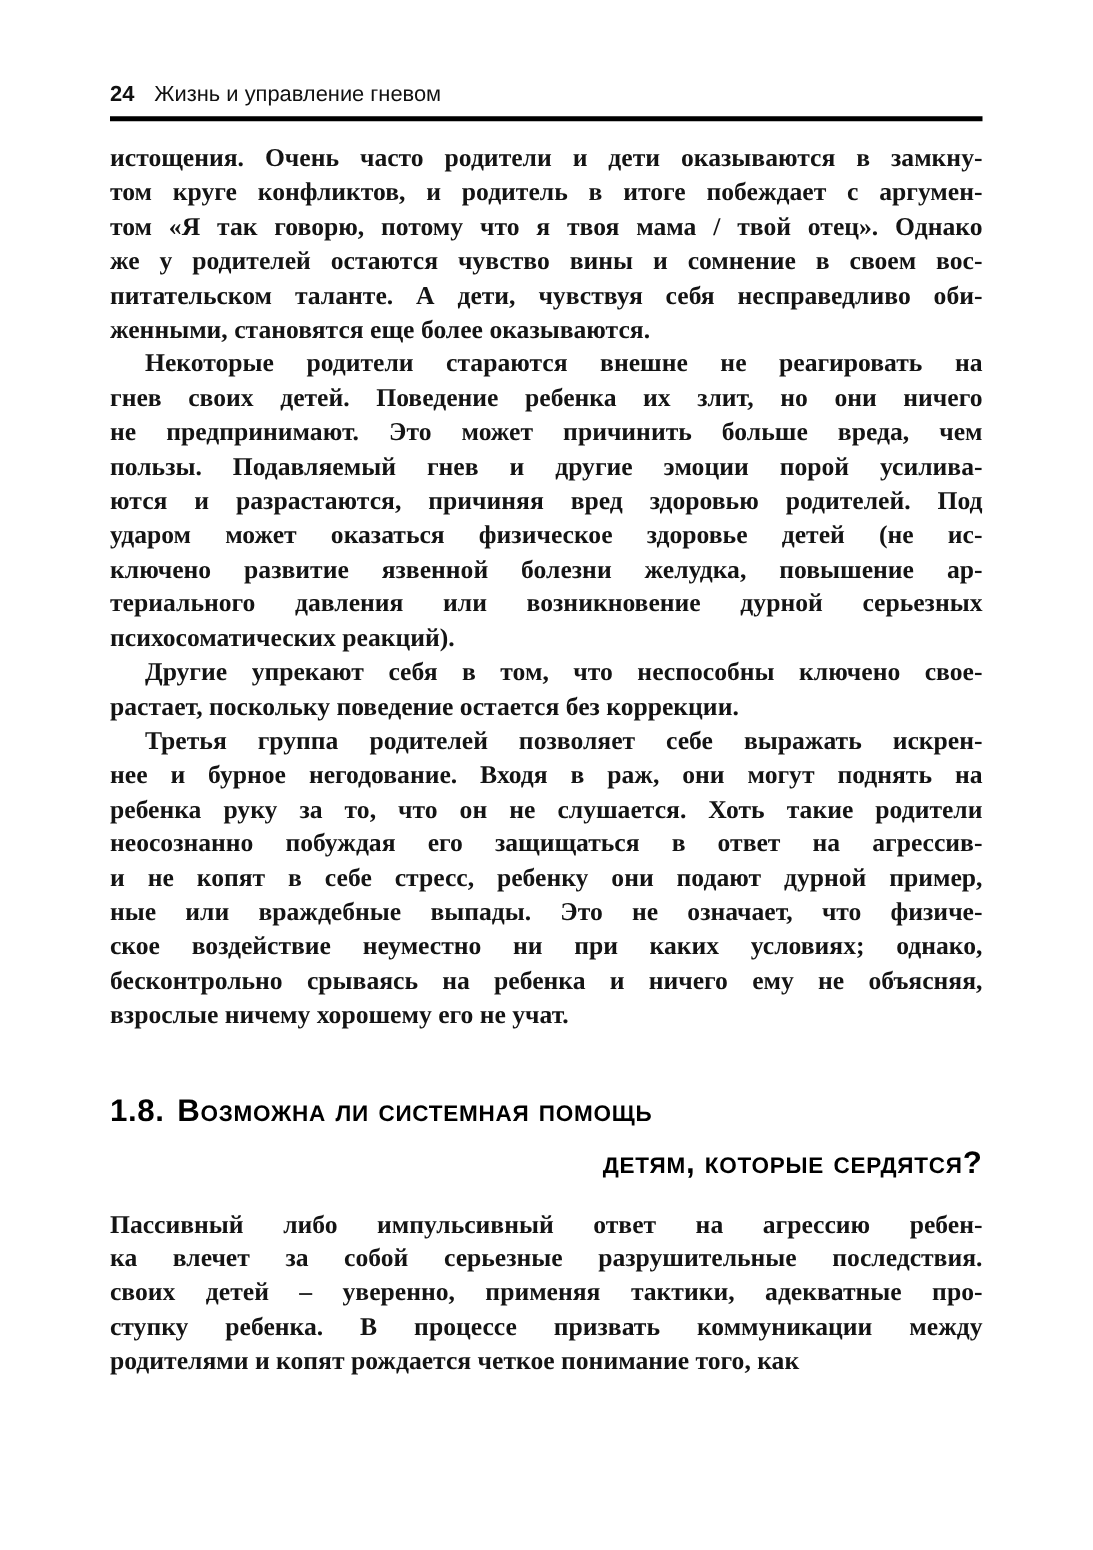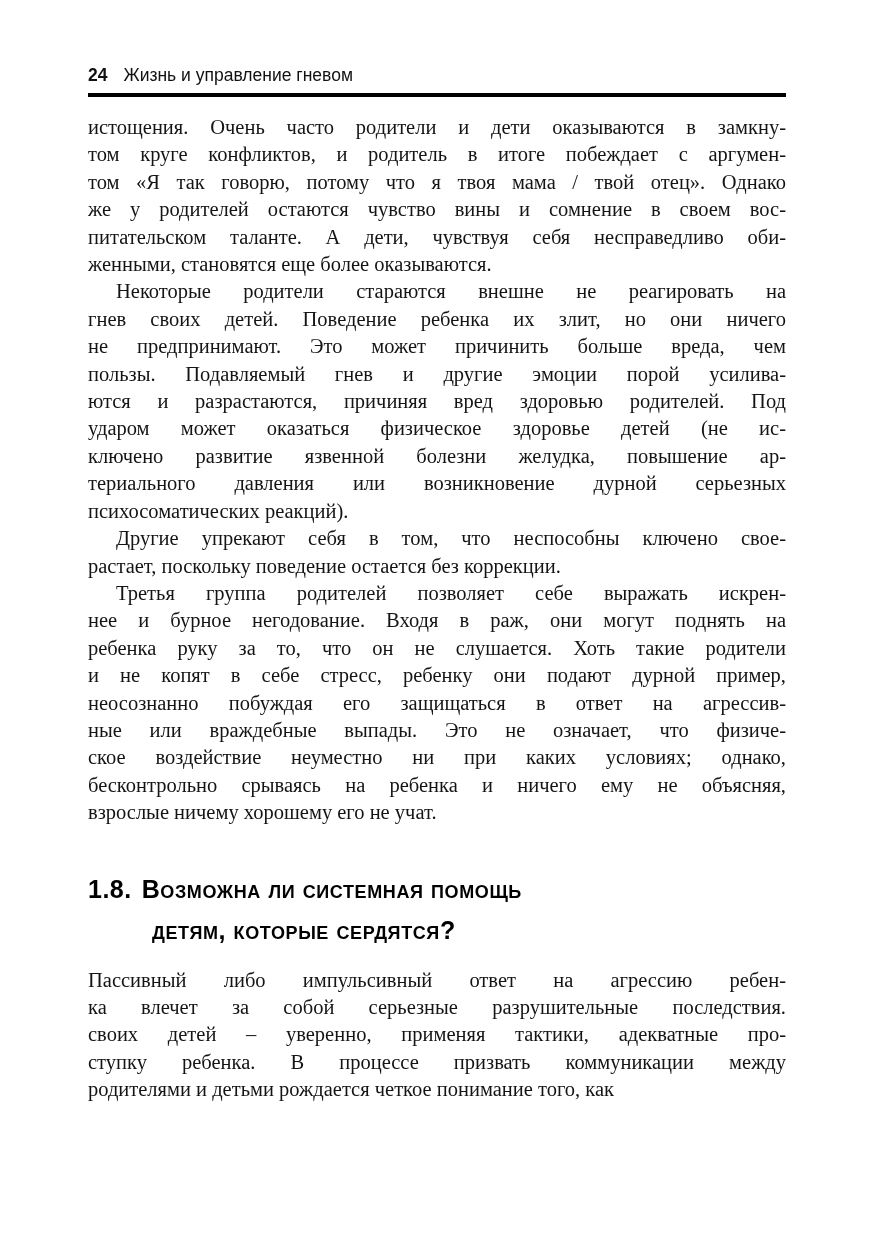--- a/index.html
+++ b/index.html
@@ -40,38 +40,40 @@
   .body-text {
     font-size: 20.5px;
     line-height: 27.4px;
   }
   .para { margin: 0; }
   .line {
     text-align: justify;
     text-align-last: justify;
     -moz-text-align-last: justify;
     white-space: normal;
+    font-weight: bold;
   }
   .line.last {
     text-align-last: left;
     -moz-text-align-last: left;
   }
   .line.indent { text-indent: 28px; }
   .section-heading {
     font-family: "Liberation Sans", sans-serif;
     font-weight: 700;
     font-size: 25px;
     line-height: 41px;
     color: #000000;
     margin: 42px 0 16px 0;
   }
   .h-num { margin-right: 10px; letter-spacing: 0.5px; }
   .h-sc {
     font-variant: small-caps;
     letter-spacing: 0.6px;
+    text-align: right;
   }
   .h-line2 { margin-left: 64px; }
 </style>
 </head>
 <body>
 
 <div class="page">
 
   <div class="running-header">
     <span class="page-num">24</span>
@@ -101,39 +103,39 @@
         <div class="line last">психосоматических реакций).</div>
       </div>
       <div class="para">
         <div class="line indent">Другие упрекают себя в том, что неспособны ключено свое-</div>
         <div class="line last">растает, поскольку поведение остается без коррекции.</div>
       </div>
       <div class="para">
         <div class="line indent">Третья группа родителей позволяет себе выражать искрен-</div>
         <div class="line">нее и бурное негодование. Входя в раж, они могут поднять на</div>
         <div class="line">ребенка руку за то, что он не слушается. Хоть такие родители</div>
+        <div class="line">неосознанно побуждая его защищаться в ответ на агрессив-</div>
         <div class="line">и не копят в себе стресс, ребенку они подают дурной пример,</div>
-        <div class="line">неосознанно побуждая его защищаться в ответ на агрессив-</div>
         <div class="line">ные или враждебные выпады. Это не означает, что физиче-</div>
         <div class="line">ское воздействие неуместно ни при каких условиях; однако,</div>
         <div class="line">бесконтрольно срываясь на ребенка и ничего ему не объясняя,</div>
         <div class="line last">взрослые ничему хорошему его не учат.</div>
       </div>
     </div>
 
   <div class="section-heading">
     <div class="h-line1">
       <span class="h-num">1.8.</span><span class="h-sc">Возможна ли системная помощь</span>
     </div>
     <div class="h-line2 h-sc">детям, которые сердятся?</div>
   </div>
 
   <div class="body-text">
       <div class="para">
         <div class="line">Пассивный либо импульсивный ответ на агрессию ребен-</div>
         <div class="line">ка влечет за собой серьезные разрушительные последствия.</div>
         <div class="line">своих детей – уверенно, применяя тактики, адекватные про-</div>
         <div class="line">ступку ребенка. В процессе призвать коммуникации между</div>
-        <div class="line last">родителями и детьми рождается четкое понимание того, как</div>
+        <div class="line last">родителями и копят рождается четкое понимание того, как</div>
       </div>
     </div>
 
 </div>
 
 </body></html>

